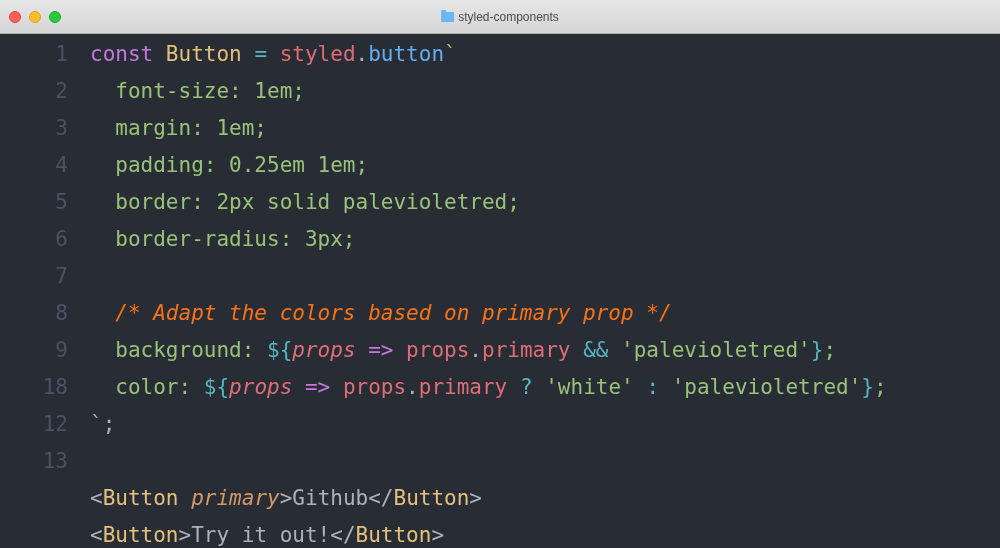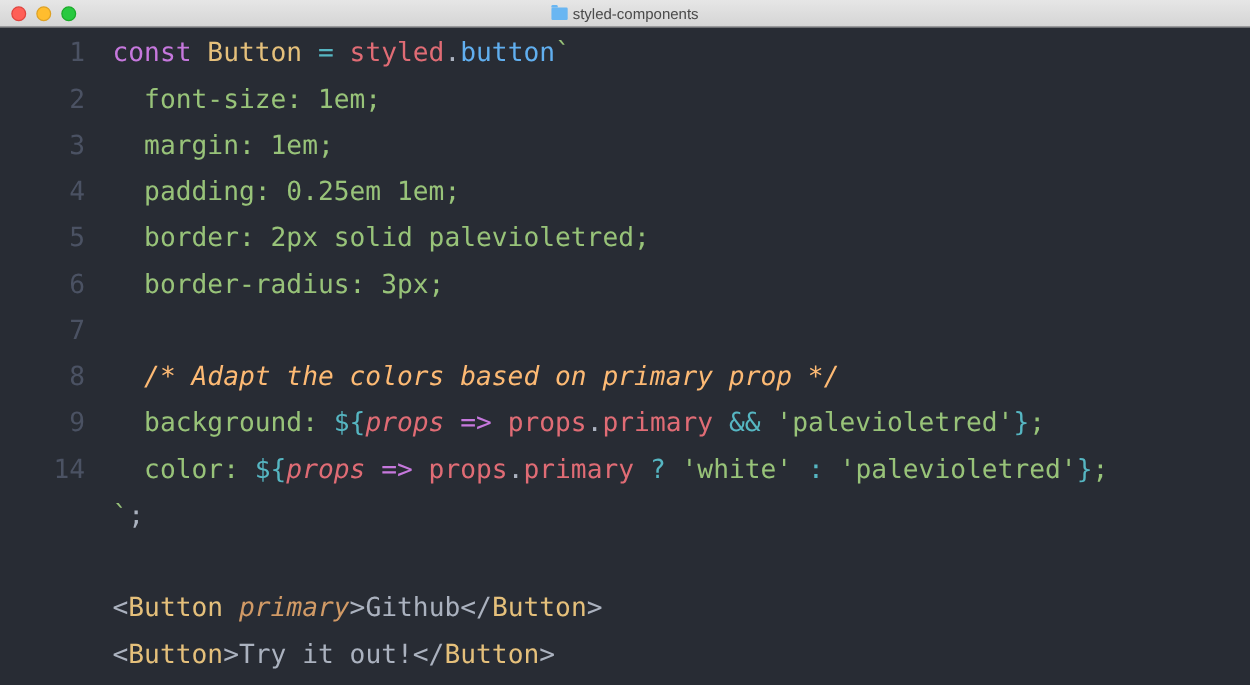--- a/index.html
+++ b/index.html
@@ -4,21 +4,21 @@
   <style>
     * { margin: 0; padding: 0; box-sizing: border-box; }
     body {
       width: 1000px;
       height: 548px;
       font-family: -apple-system, BlinkMacSystemFont, "Segoe UI", sans-serif;
       background: #282c34;
       overflow: hidden;
     }
     .titlebar {
-      height: 22px;
+      height: 34px;
       background: linear-gradient(#e6e6e6, #d5d5d5);
       border-bottom: 1px solid #b1b1b1;
       display: flex;
       align-items: center;
       position: relative;
     }
     .traffic-lights {
       display: flex;
       gap: 8px;
       padding-left: 9px;
@@ -77,21 +77,21 @@
     }
     .code { color: #abb2bf; white-space: pre; }
     .line { height: 37px; }
     .c-purple { color: #c678dd; }
     .c-red    { color: #e06c75; }
     .c-yellow { color: #e5c07b; }
     .c-blue   { color: #61afef; }
     .c-orange { color: #d19a66; }
     .c-green  { color: #98c379; }
     .c-gray   { color: #abb2bf; }
-    .c-comment{ color: #fdba74; font-style: italic; }
+    .c-comment{ color: #f97316; font-style: italic; }
     .c-op     { color: #56b6c2; }
     .ital     { font-style: italic; }
   </style>
 </head>
 <body>
 
 <div class="titlebar">
   <div class="traffic-lights">
     <div class="traffic-light tl-close"></div>
     <div class="traffic-light tl-min"></div>
@@ -107,16 +107,18 @@
   <div class="gutter" id="gutter">
       <div class="line">1</div>
       <div class="line">2</div>
       <div class="line">3</div>
       <div class="line">4</div>
       <div class="line">5</div>
       <div class="line">6</div>
       <div class="line">7</div>
       <div class="line">8</div>
       <div class="line">9</div>
-      <div class="line">14</div>
+      <div class="line">18</div>
+      <div class="line">12</div>
+      <div class="line">13</div>
     </div>
   <div class="code" id="code"><div class="line"><span class="c-purple">const </span><span class="c-yellow">Button </span><span class="c-op">= </span><span class="c-red">styled</span><span class="c-gray">.</span><span class="c-blue">button</span><span class="c-green">`</span></div><div class="line"><span class="c-green">  font-size: 1em;</span></div><div class="line"><span class="c-green">  margin: 1em;</span></div><div class="line"><span class="c-green">  padding: 0.25em 1em;</span></div><div class="line"><span class="c-green">  border: 2px solid palevioletred;</span></div><div class="line"><span class="c-green">  border-radius: 3px;</span></div><div class="line"><span class="c-green"></span></div><div class="line"><span class="c-comment">  /* Adapt the colors based on primary prop */</span></div><div class="line"><span class="c-green">  background: </span><span class="c-op">${</span><span class="c-red ital">props </span><span class="c-purple">=&gt;</span><span class="c-red"> props</span><span class="c-gray">.</span><span class="c-red">primary </span><span class="c-op">&amp;&amp;</span><span class="c-green"> 'palevioletred'</span><span class="c-op">}</span><span class="c-green">;</span></div><div class="line"><span class="c-green">  color: </span><span class="c-op">${</span><span class="c-red ital">props </span><span class="c-purple">=&gt;</span><span class="c-red"> props</span><span class="c-gray">.</span><span class="c-red">primary </span><span class="c-op">?</span><span class="c-green"> 'white' </span><span class="c-op">:</span><span class="c-green"> 'palevioletred'</span><span class="c-op">}</span><span class="c-green">;</span></div><div class="line"><span class="c-green">`</span><span class="c-gray">;</span></div><div class="line"><span class="c-gray"></span></div><div class="line"><span class="c-gray">&lt;</span><span class="c-yellow">Button </span><span class="c-orange ital">primary</span><span class="c-gray">&gt;</span><span class="c-gray">Github</span><span class="c-gray">&lt;/</span><span class="c-yellow">Button</span><span class="c-gray">&gt;</span></div><div class="line"><span class="c-gray">&lt;</span><span class="c-yellow">Button</span><span class="c-gray">&gt;</span><span class="c-gray">Try it out!</span><span class="c-gray">&lt;/</span><span class="c-yellow">Button</span><span class="c-gray">&gt;</span></div></div>
 </div>
 
 </body></html>

